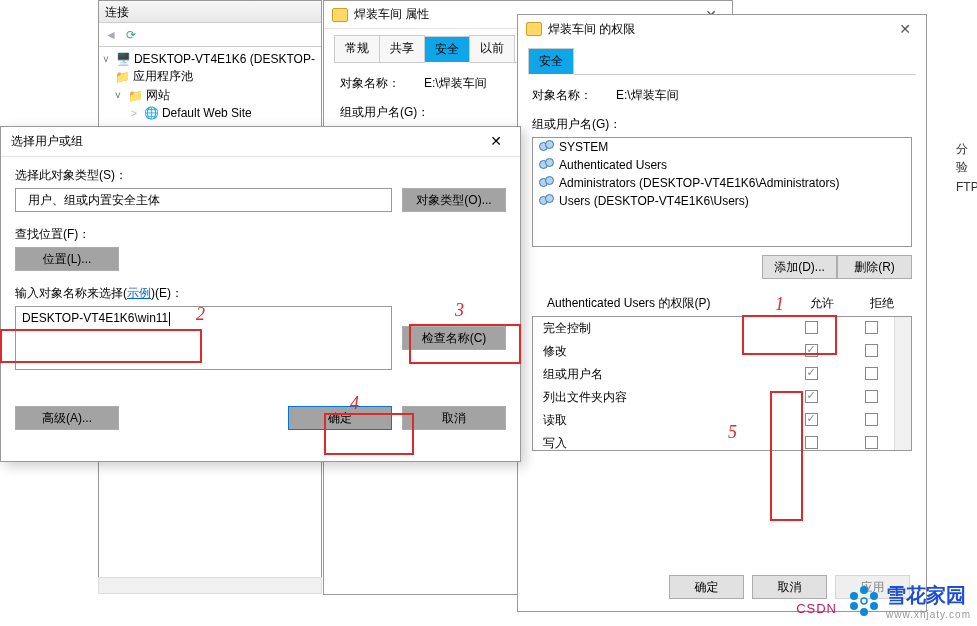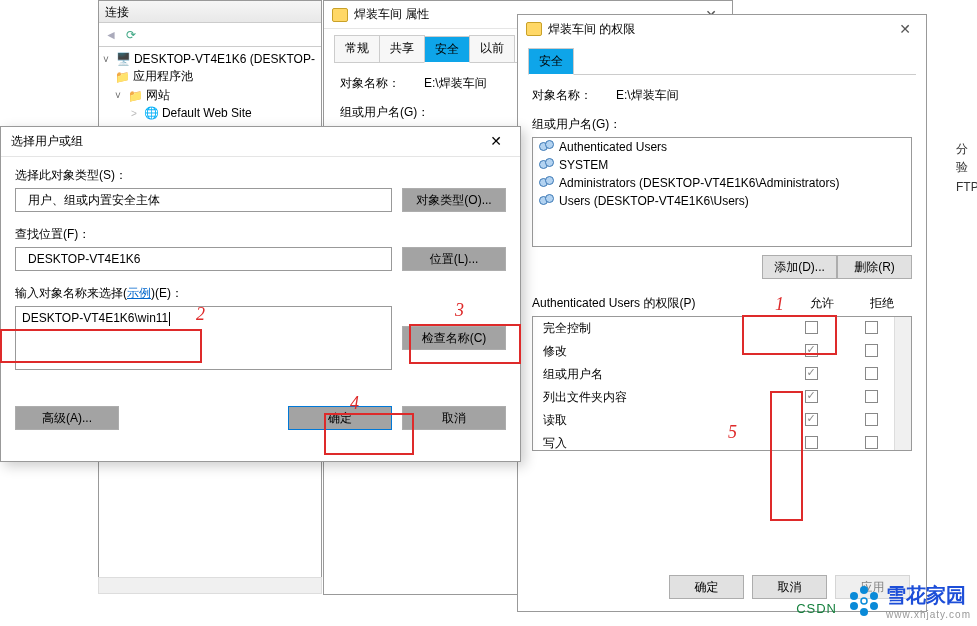--- a/index.html
+++ b/index.html
@@ -36,21 +36,21 @@
 .perm-close { position:absolute; right:6px; top:4px; width:30px; height:20px; font-size:14px; color:#555; text-align:center; line-height:20px; cursor:pointer; }
 .perm-tabs { margin:4px 10px 0 10px; border-bottom:1px solid #ccc; display:flex; }
 .perm-body { padding:12px 14px; }
 .group-list { border:1px solid #999; background:#fff; height:110px; margin-top:4px; margin-bottom:8px; overflow:auto; }
 .group-list .item { display:flex; align-items:center; gap:4px; padding:2px 6px; cursor:pointer; }
 .users-icon { display:inline-block; width:16px; height:14px; position:relative; }
 .users-icon::before, .users-icon::after { content:""; position:absolute; width:7px; height:7px; border-radius:50%; background:#b3d3f1; border:1px solid #3b78b5; }
 .users-icon::before { left:0; top:2px; }
 .users-icon::after { left:6px; top:0; }
 .add-del-row { display:flex; justify-content:flex-end; gap:0; margin-bottom:16px; }
-.perm-header-row { display:flex; margin-bottom:4px; }
+.perm-header-row { display:flex; margin-bottom:4px;margin-left:15px; }
 .perm-header-row .col-name { flex:1; }
 .perm-header-row .col-allow, .perm-header-row .col-deny { width:60px; text-align:center; }
 .perm-table-wrap { border:1px solid #999; height:135px; overflow:auto; }
 .perm-row { display:flex; align-items:center; padding:3px 10px; }
 .perm-row .pname { flex:1; }
 .perm-row .cbox { width:60px; text-align:center; }
 .cb { width:13px; height:13px; border:1px solid #888; display:inline-block; position:relative; background:#fff; }
 .cb.checked::after { content:"✓"; position:absolute; left:1px; top:-2px; font-size:11px; color:#888; }
 .perm-scrollbar { position:absolute; right:0; top:0; bottom:0; width:17px; background:#f0f0f0; border-left:1px solid #ddd; }
 .perm-bottom { position:absolute; bottom:12px; right:16px; display:flex; gap:8px; }
@@ -72,21 +72,21 @@
 
 .anno-box { position:absolute; border:2px solid #de2a2a; pointer-events:none; z-index:200; }
 .anno-num { position:absolute; color:#de2a2a; font-size:18px; font-family:"Times New Roman", serif; font-style:italic; z-index:200; pointer-events:none; }
 
 
 .right-labels { position:absolute; left:956px; top:140px; font-size:12px; color:#333; line-height:18px; }
 .watermark { position:absolute; right:6px; bottom:6px; display:flex; align-items:center; gap:6px; z-index:300; }
 .wm-icon { width:32px; height:32px; }
 .wm-text1 { font-size:20px; font-weight:bold; color:#1d4ed8; }
 .wm-text2 { font-size:10px; color:#999; letter-spacing:1px; }
-.csdn { position:absolute; right:140px; bottom:10px; color:#15803d; font-size:13px; letter-spacing:1px; }
+.csdn { position:absolute; right:140px; bottom:10px; color:#be185d; font-size:13px; letter-spacing:1px; }
 
 .hscroll { position:absolute; left:98px; bottom:32px; width:224px; height:17px; background:#f0f0f0; border:1px solid #ddd; }
 </style>
 </head>
 <body>
 
 <div class="tree-panel">
   <div class="tree-header">连接</div>
   <div class="tree-toolbar">
     <span class="tb-icon" style="color:#aab">◄</span>
@@ -152,25 +152,25 @@
   </div>
   <div class="perm-body">
     <div class="kv-row">
       <span>对象名称：</span>
       <span>E:\焊装车间</span>
     </div>
     <div>组或用户名(G)：</div>
     <div class="group-list">
       <div class="item">
           <span class="users-icon"></span>
-          <span>Authenticated Users</span>
+          <span>SYSTEM</span>
         </div>
       <div class="item">
           <span class="users-icon"></span>
-          <span>SYSTEM</span>
+          <span>Authenticated Users</span>
         </div>
       <div class="item">
           <span class="users-icon"></span>
           <span>Administrators (DESKTOP-VT4E1K6\Administrators)</span>
         </div>
       <div class="item">
           <span class="users-icon"></span>
           <span>Users (DESKTOP-VT4E1K6\Users)</span>
         </div>
     </div>
@@ -235,23 +235,20 @@
     <div class="sel-label">选择此对象类型(S)：</div>
     <div class="sel-row">
       <div class="sel-input-box">
         <span>用户、组或内置安全主体</span>
       </div>
       <button class="sel-btn">对象类型(O)...</button>
     </div>
 
     <div class="sel-label">查找位置(F)：</div>
     <div class="sel-row">
-      <div class="sel-input-box">
-        <span>DESKTOP-VT4E1K6</span>
-      </div>
       <button class="sel-btn">位置(L)...</button>
     </div>
 
     <div class="sel-label">
       <span>输入对象名称来选择(</span><span class="link">示例</span><span>)(E)：</span>
     </div>
     <div class="sel-row">
       <div class="sel-textarea">
         <span>DESKTOP-VT4E1K6\win11</span><span style="border-left:1px solid #000; margin-left:1px; height:14px; display:inline-block; vertical-align:middle"></span>
       </div>

